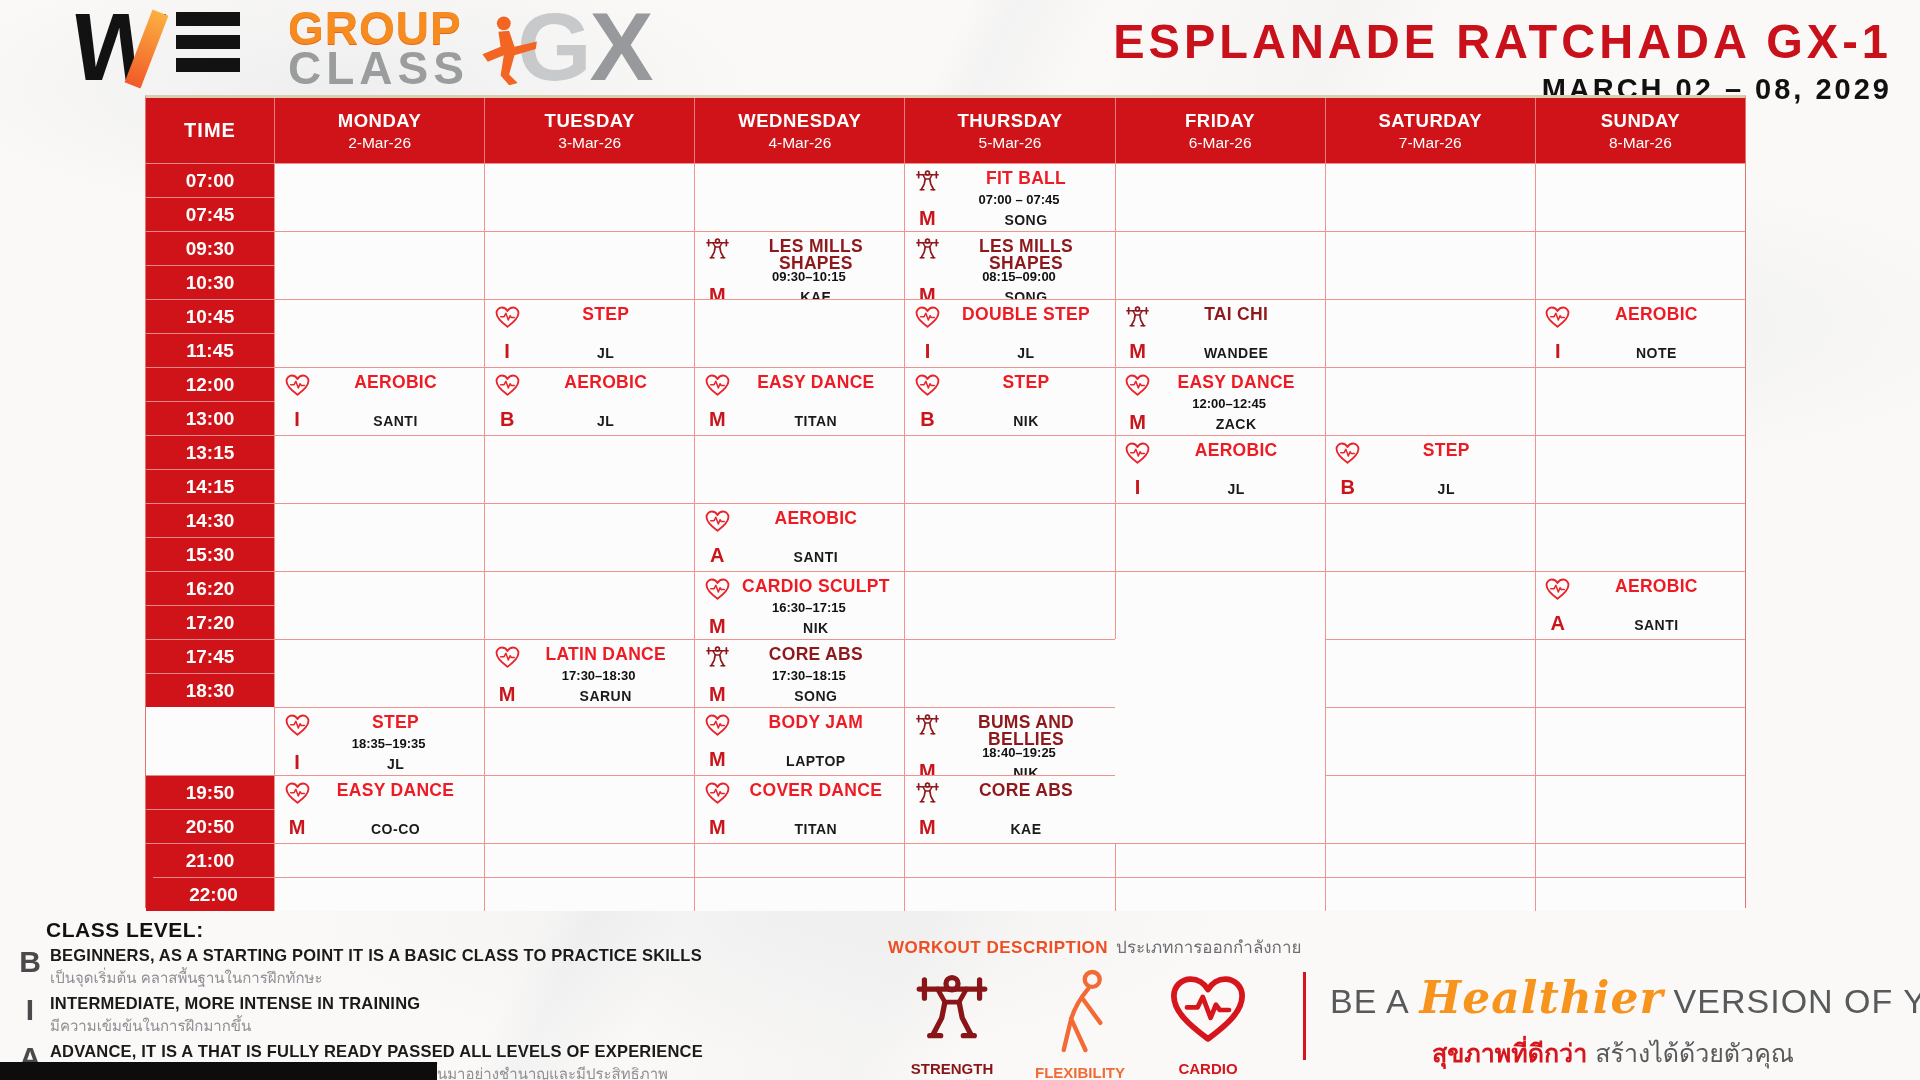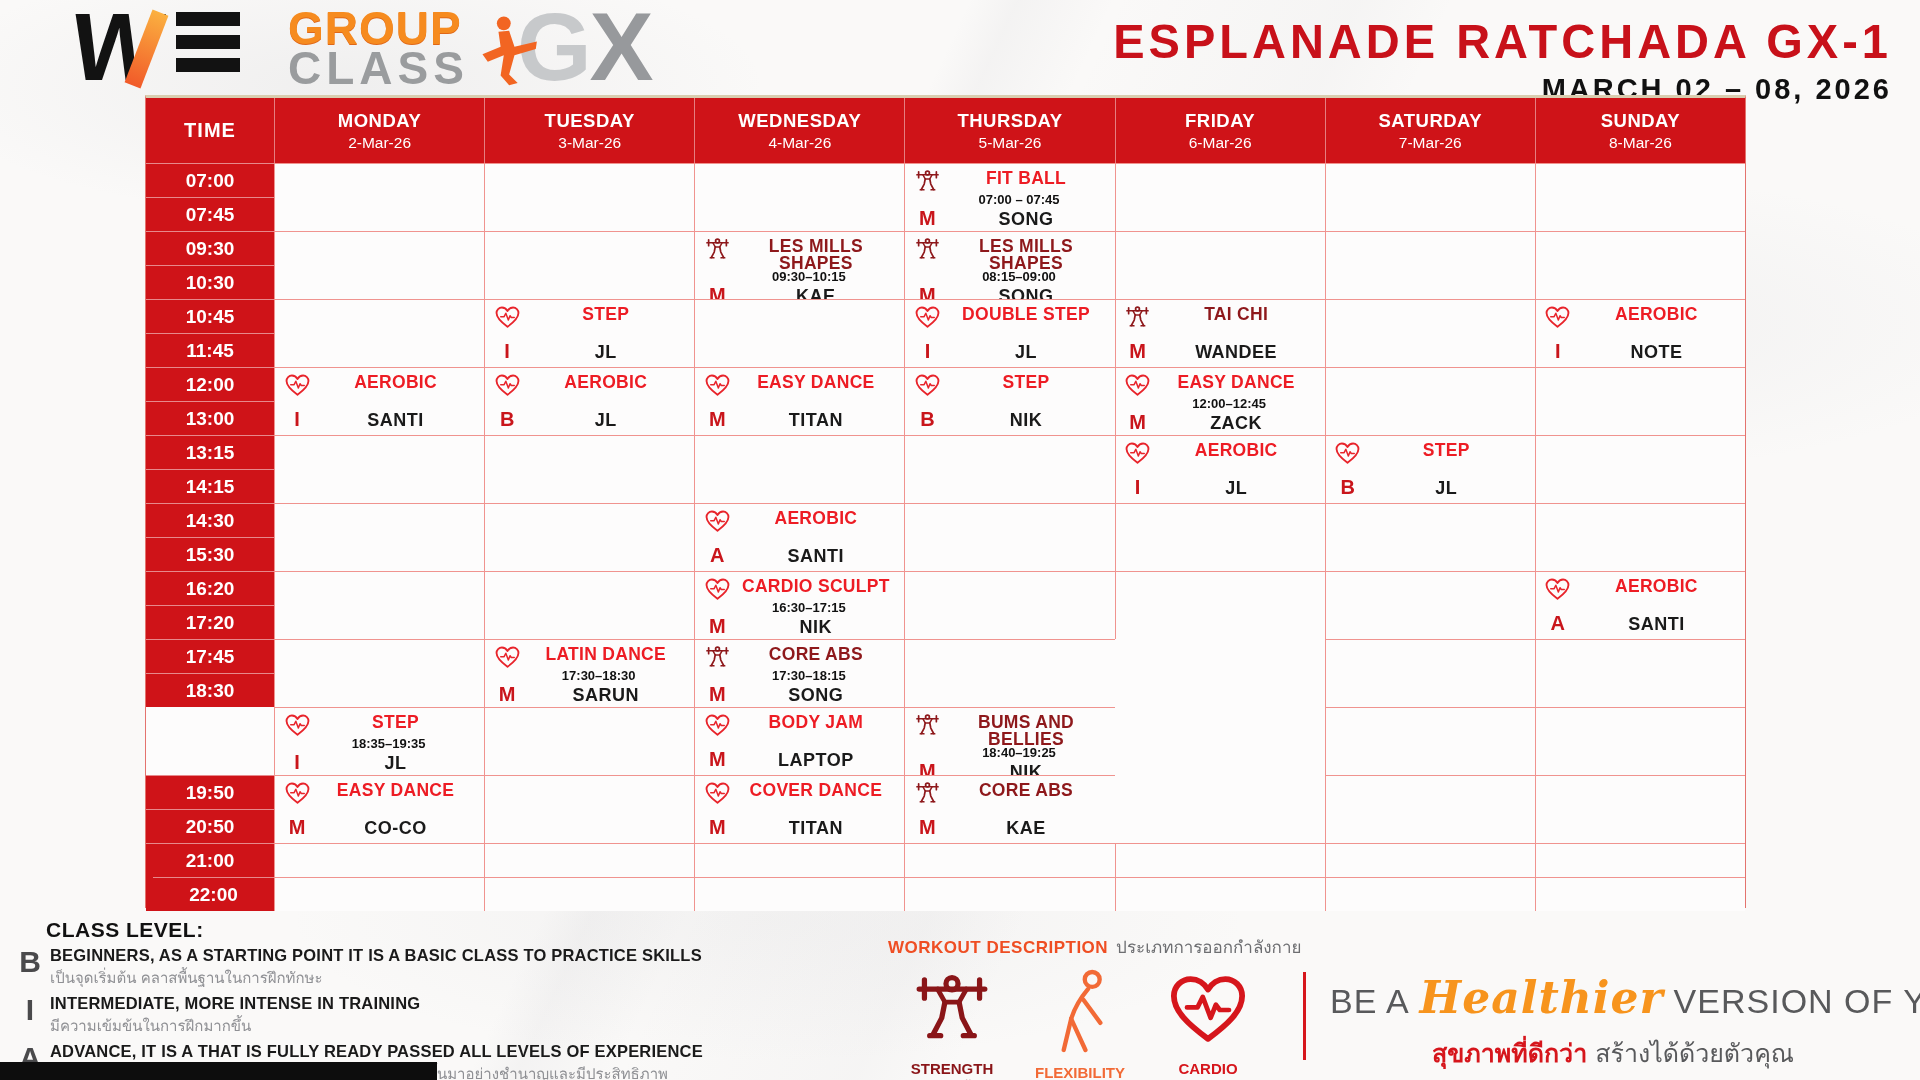--- a/index.html
+++ b/index.html
@@ -56,21 +56,21 @@
   .dcell { border-left:1px solid #f0938f; border-top:1px solid #f0938f; background:#fdfcfc; }
   .cls { height:100%; display:flex; flex-direction:column; justify-content:space-between;
          padding:3px 6px 4px; }
   .cls-top { display:flex; align-items:flex-start; }
   .cls-icon { width:32px; flex:0 0 32px; display:flex; justify-content:center; padding-top:1px; }
   .cls-name { flex:1; text-align:center; font-weight:800; font-size:17.5px; line-height:17px;
               letter-spacing:.3px; padding-top:3px; }
   .cls-time { text-align:center; font-weight:700; font-size:13px; color:#111; margin:-3px 0 0 18px; }
   .cls-bot { display:flex; align-items:baseline; }
   .cls-lvl { width:32px; flex:0 0 32px; text-align:center; font-weight:800; font-size:20px; color:#c9151b; }
-  .cls-inst { flex:1; text-align:center; font-weight:800; font-size:18px; color:#1a1a1a; letter-spacing:.5px; }
+  .cls-inst { flex:1; text-align:center; font-weight:800; font-size:14px; color:#1a1a1a; letter-spacing:.5px; }
   .note-cell { display:flex; flex-direction:column; align-items:center; justify-content:center;
                gap:28px; font-weight:800; font-size:27px; color:#e8242b; letter-spacing:1px; }
 
   
   .levels { position:absolute; left:10px; top:918px; width:800px; }
   .levels-title { margin-left:36px; font-weight:800; font-size:21px; color:#111; letter-spacing:.5px; }
   .lvl-row { display:flex; align-items:flex-start; margin-top:4px; }
   .lvl-letter { width:40px; flex:0 0 40px; text-align:center; font-weight:700; font-size:30px;
                 color:#4a4a4c; line-height:32px; }
   .lvl-en { font-weight:700; font-size:16.5px; color:#1a1a1a; letter-spacing:.2px; }
@@ -121,21 +121,21 @@
         <circle cx="27" cy="8" r="6.5" fill="#f26522"></circle>
         <path d="M22 16 L32 15 L37 30 L58 25 L57 32 L37 38 L32 56 L40 64 L32 66 L24 57 L27 38 L12 44 L7 37 L24 30 Z" fill="#f26522"></path>
       </svg>
     </span>
     <span class="gx-letters"><span class="gx-g">G</span><span class="gx-x">X</span></span>
   </div>
 </div>
 
 <div class="title-block">
   <div class="main-title">ESPLANADE RATCHADA GX-1</div>
-  <div class="date-range">MARCH 02 – 08, 2026</div>
+  <div class="date-range">MARCH 02 – 08, 2029</div>
 </div>
 
 <div class="grid" id="schedule-grid">
     <div class="hcell time-h" style="grid-area: 1 / 1;">TIME</div>
     <div class="hcell" style="grid-area: 1 / 2;">
       <div class="day-name">MONDAY</div>
       <div class="day-date">2-Mar-26</div>
     </div>
     <div class="hcell" style="grid-area: 1 / 3;">
       <div class="day-name">TUESDAY</div>

